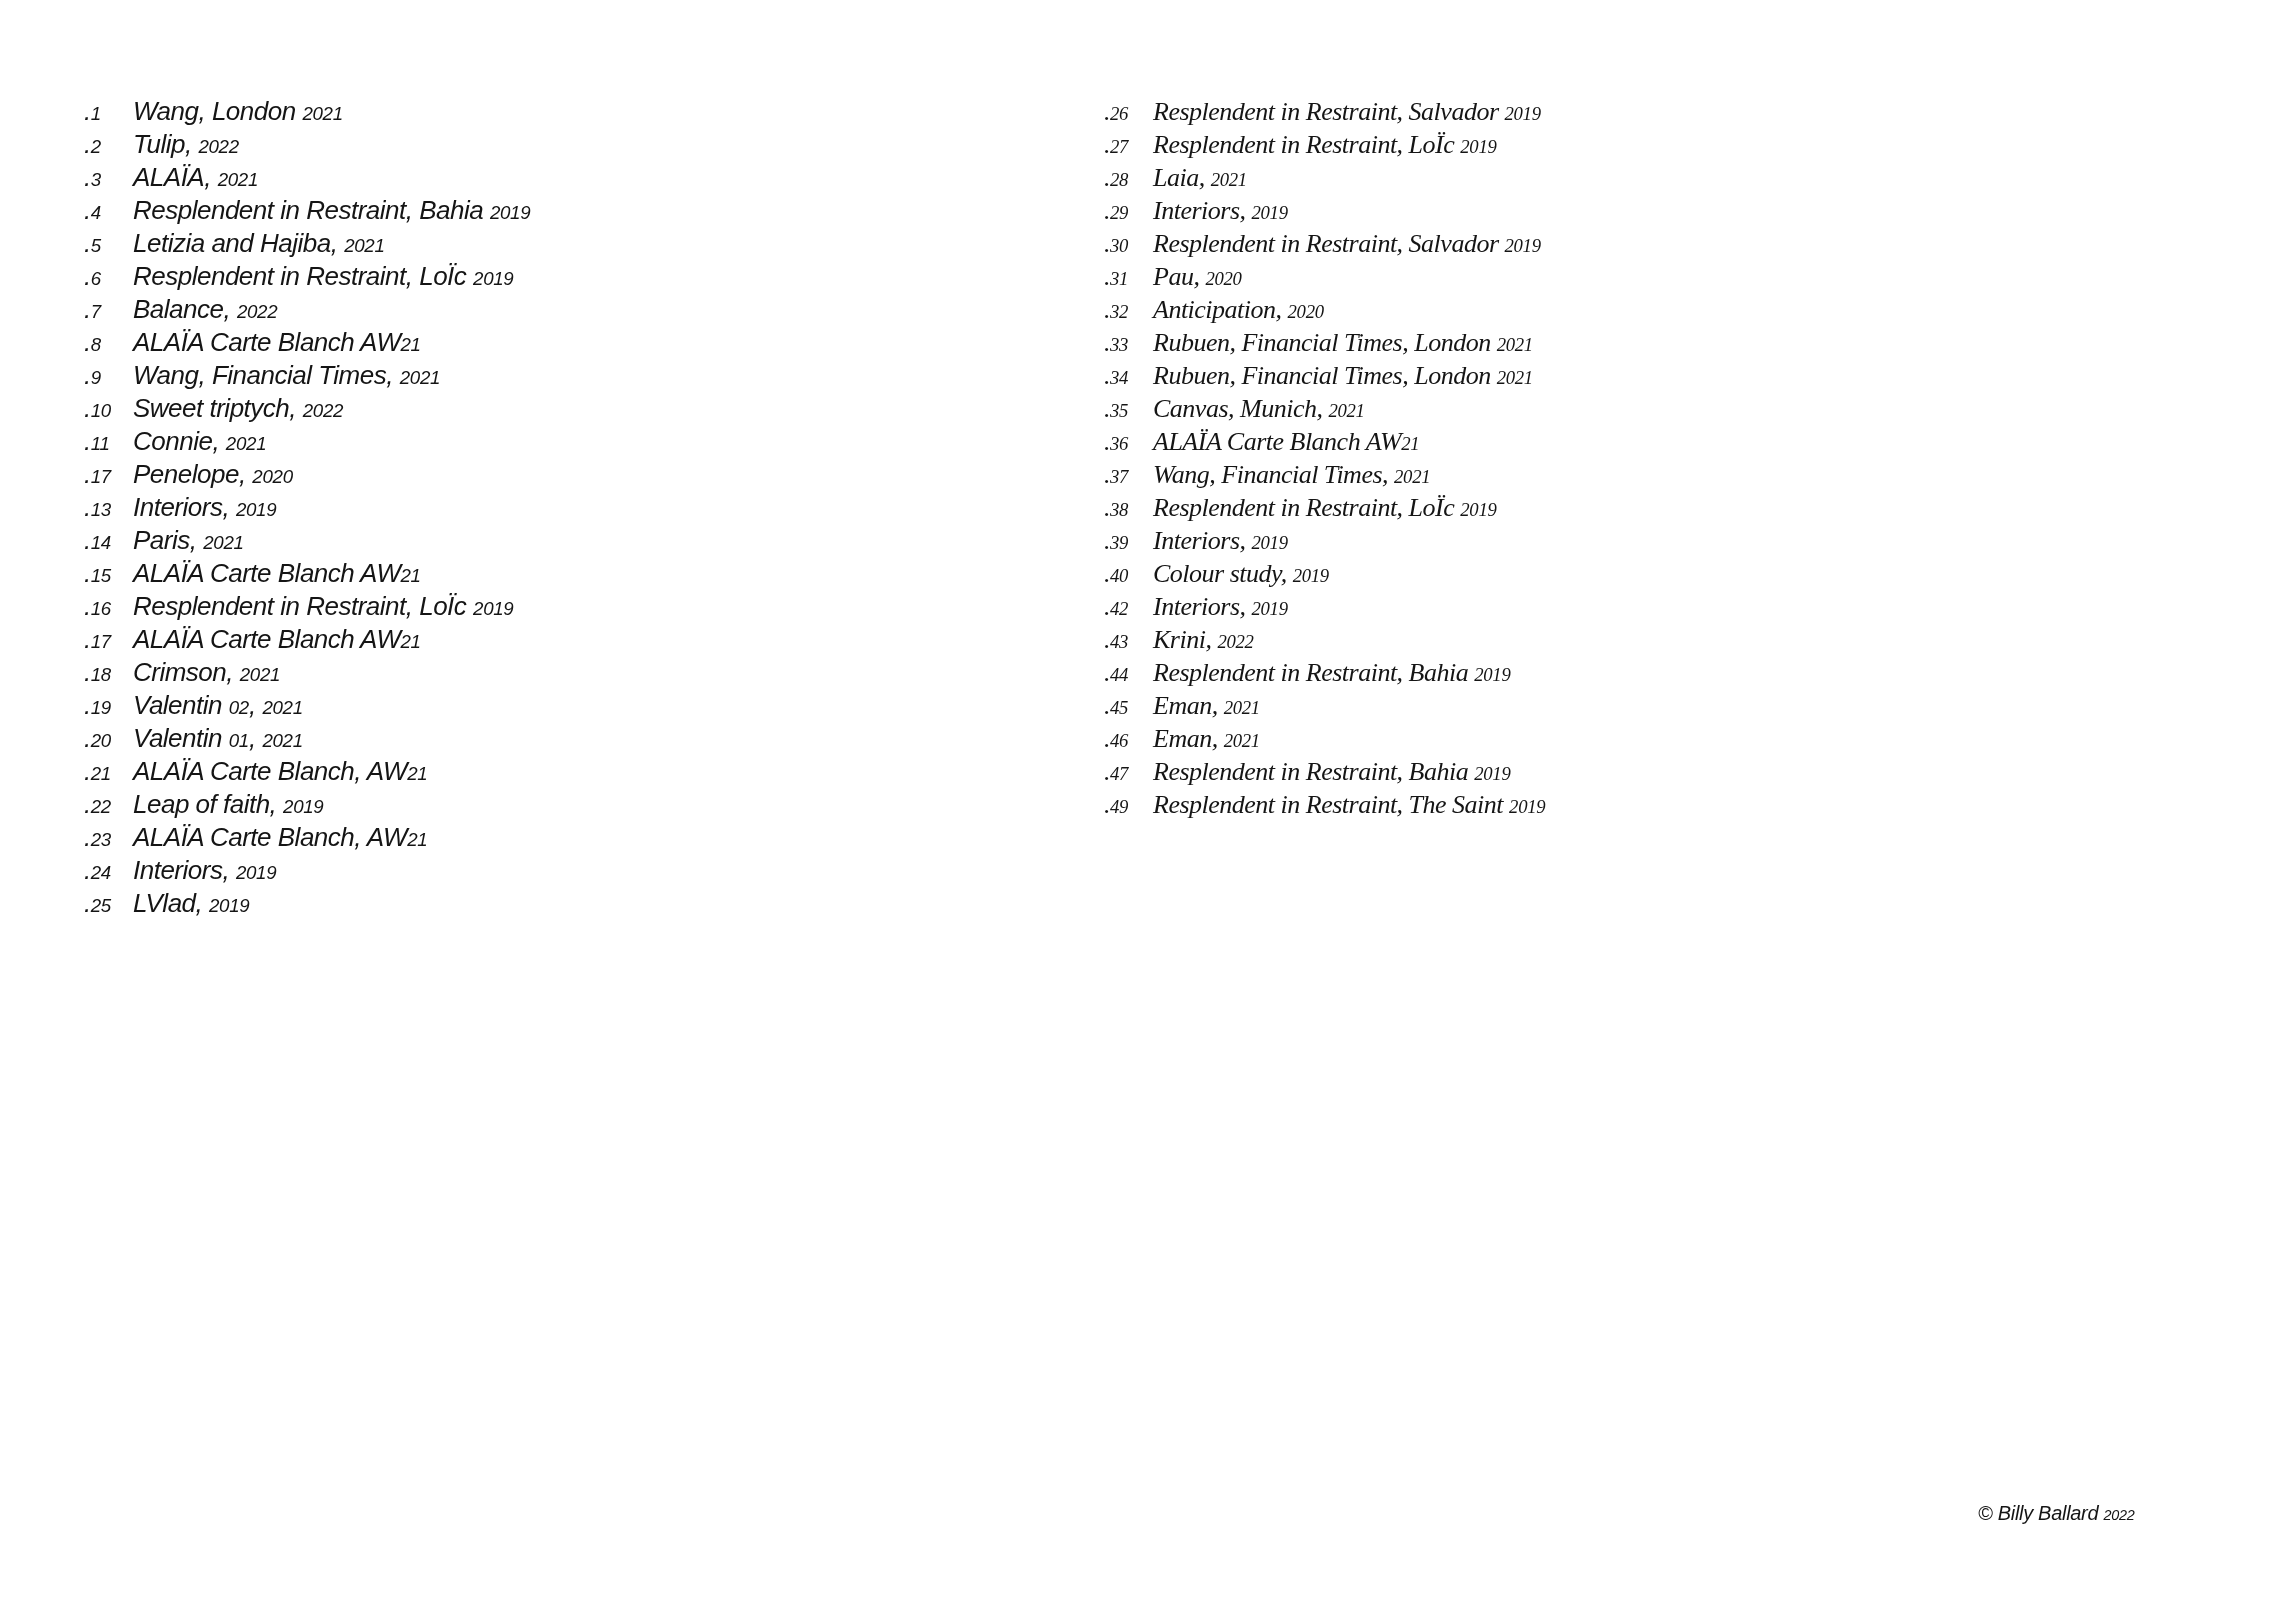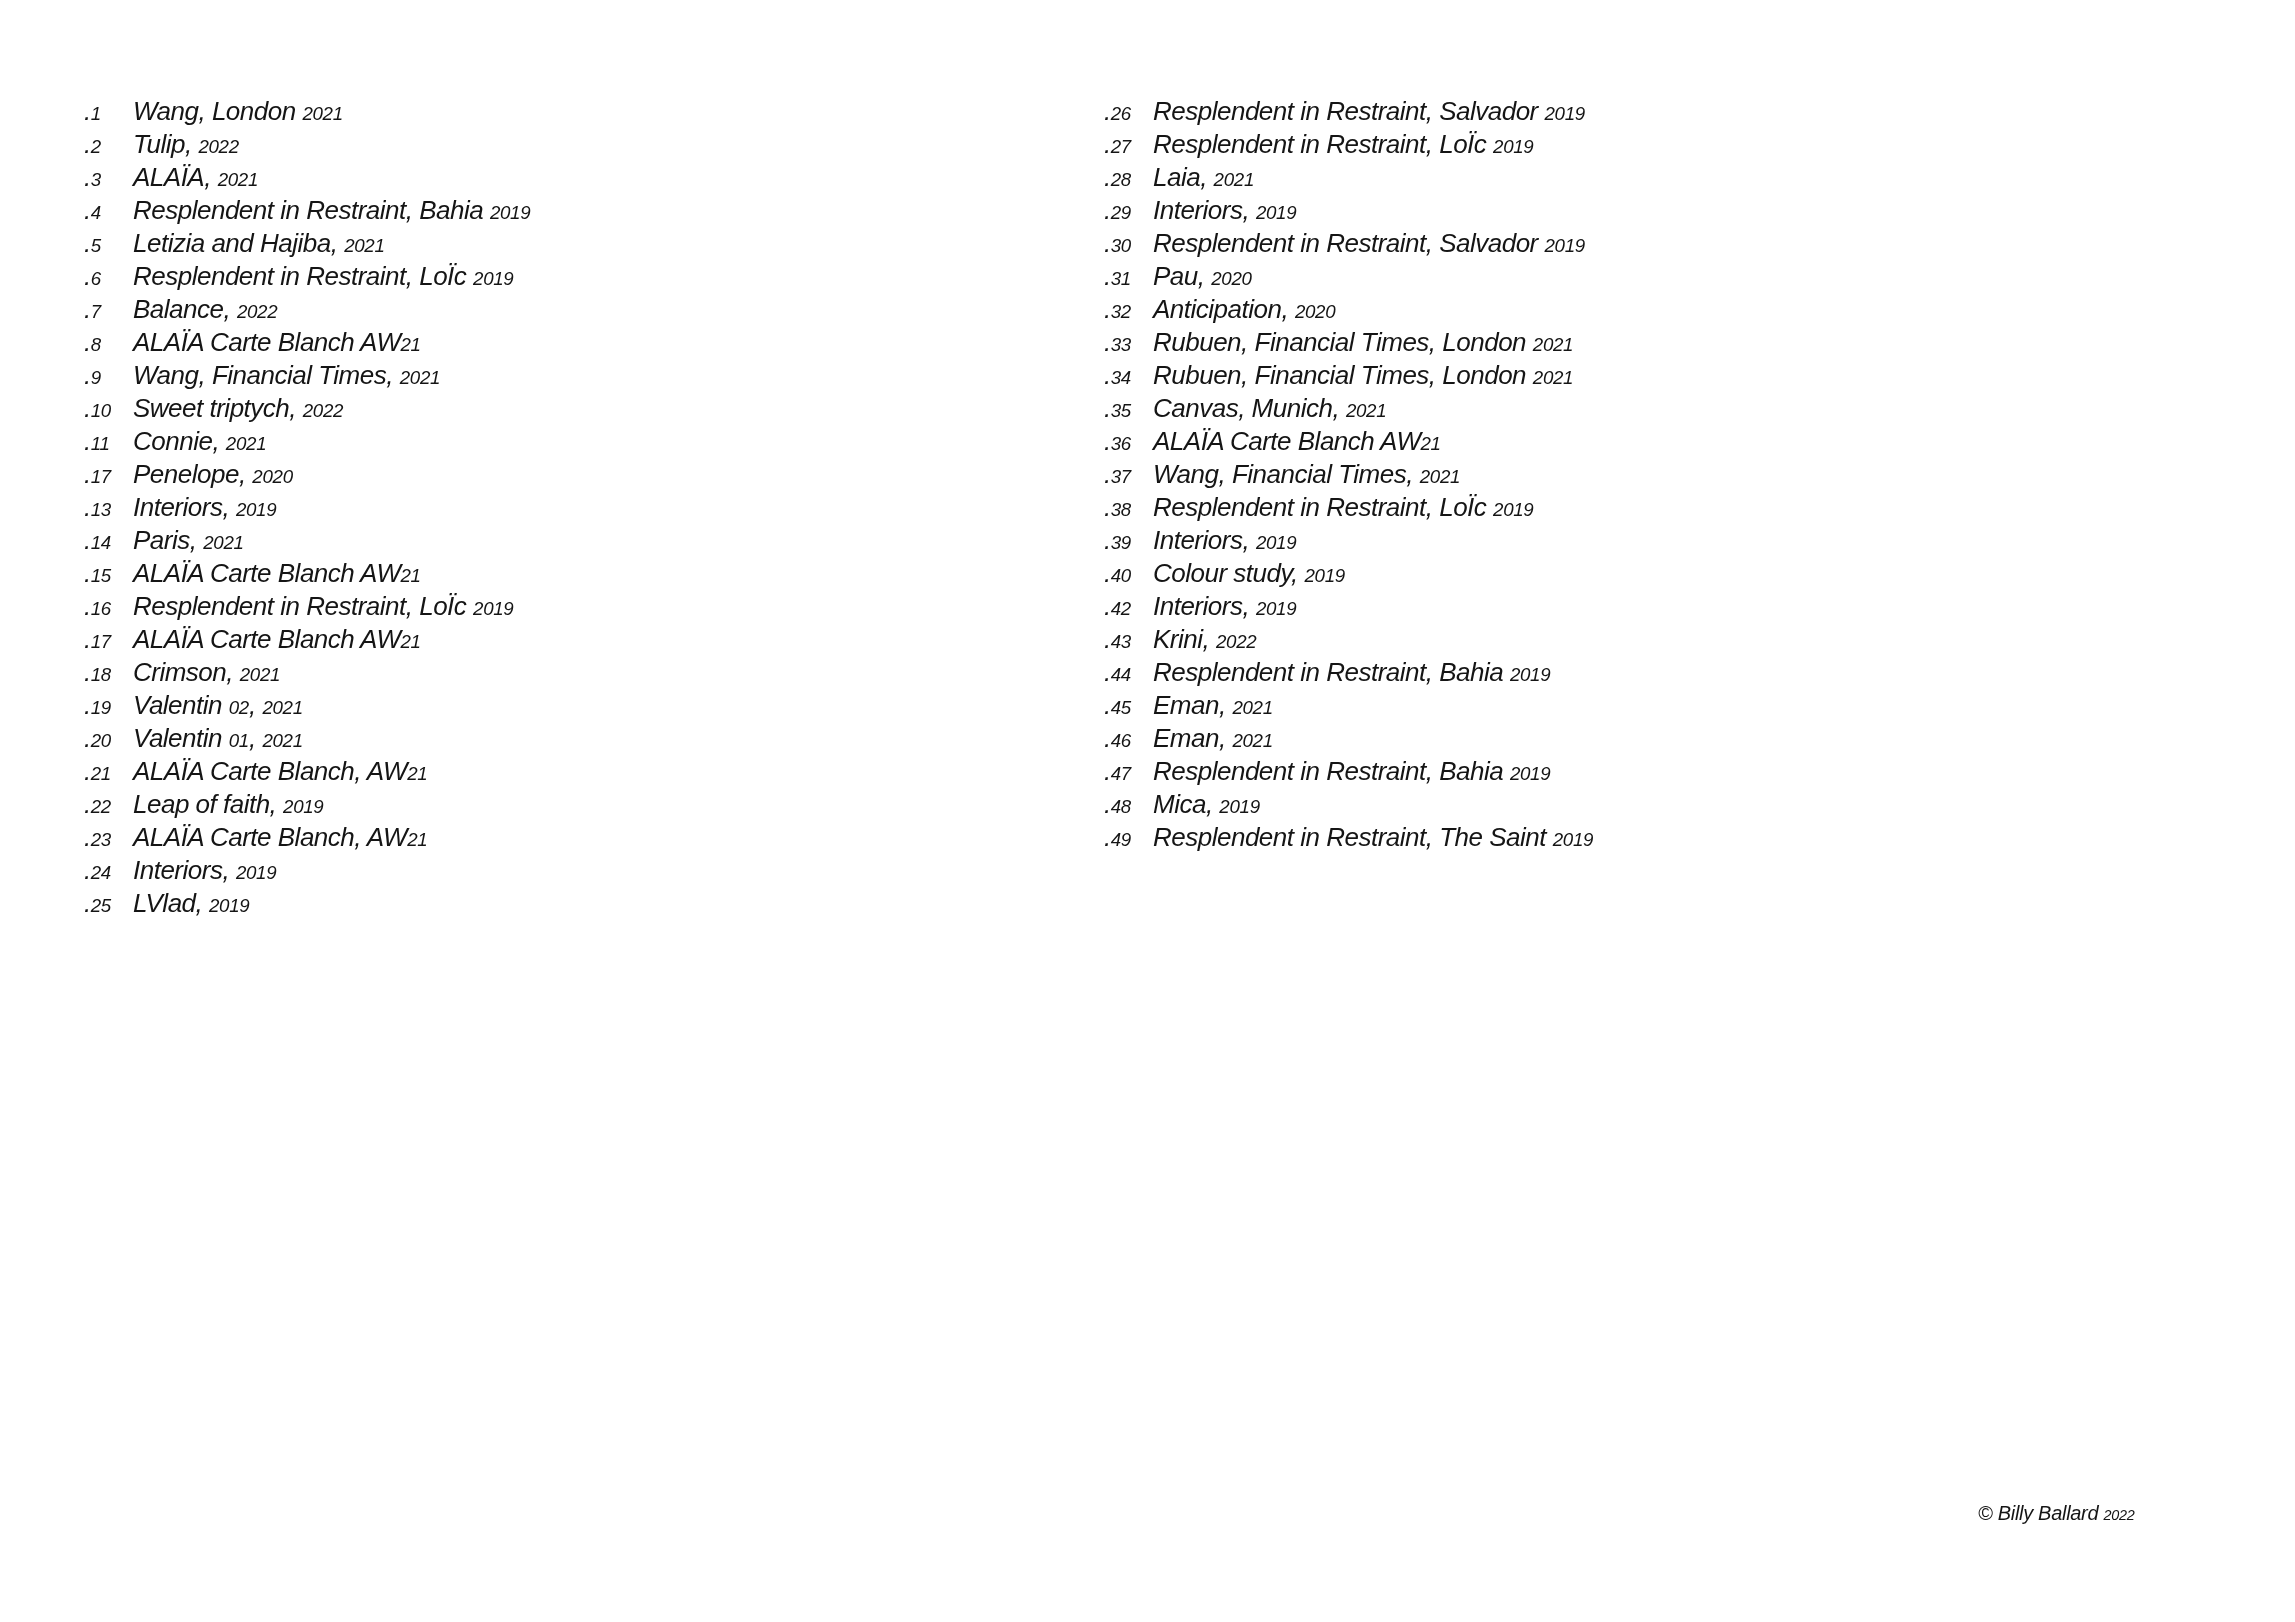--- a/index.html
+++ b/index.html
@@ -14,21 +14,21 @@
     overflow: hidden;
     font-family: "Liberation Sans", sans-serif;
     font-style: italic;
     color: #151515;
   }
   .caption-list {
     position: absolute;
     top: 95px;
   }
   .caption-list.left  { left: 84px; }
-  .caption-list.right { left: 1104px; }
+  .caption-list.right { left: 1104px; font-family: Liberation Serif, serif; }
   .row {
     display: flex;
     align-items: baseline;
     height: 33px;
     line-height: 33px;
     white-space: nowrap;
   }
   .item-num {
     display: inline-block;
     width: 49px;
@@ -241,23 +241,19 @@
     </div>
     <div class="row">
       <span class="item-num">.<span class="d">46</span></span>
       <span class="item-title">Eman, <span class="d">2021</span></span>
     </div>
     <div class="row">
       <span class="item-num">.<span class="d">47</span></span>
       <span class="item-title">Resplendent in Restraint, Bahia <span class="d">2019</span></span>
     </div>
     <div class="row">
-      <span class="item-num">.<span class="d">48</span></span>
-      <span class="item-title">Mica, <span class="d">2019</span></span>
-    </div>
-    <div class="row">
       <span class="item-num">.<span class="d">49</span></span>
       <span class="item-title">Resplendent in Restraint, The Saint <span class="d">2019</span></span>
     </div>
   </div>
 
 <div class="copyright">© Billy Ballard <span class="d">2022</span></div>
 
 
 </body></html>

